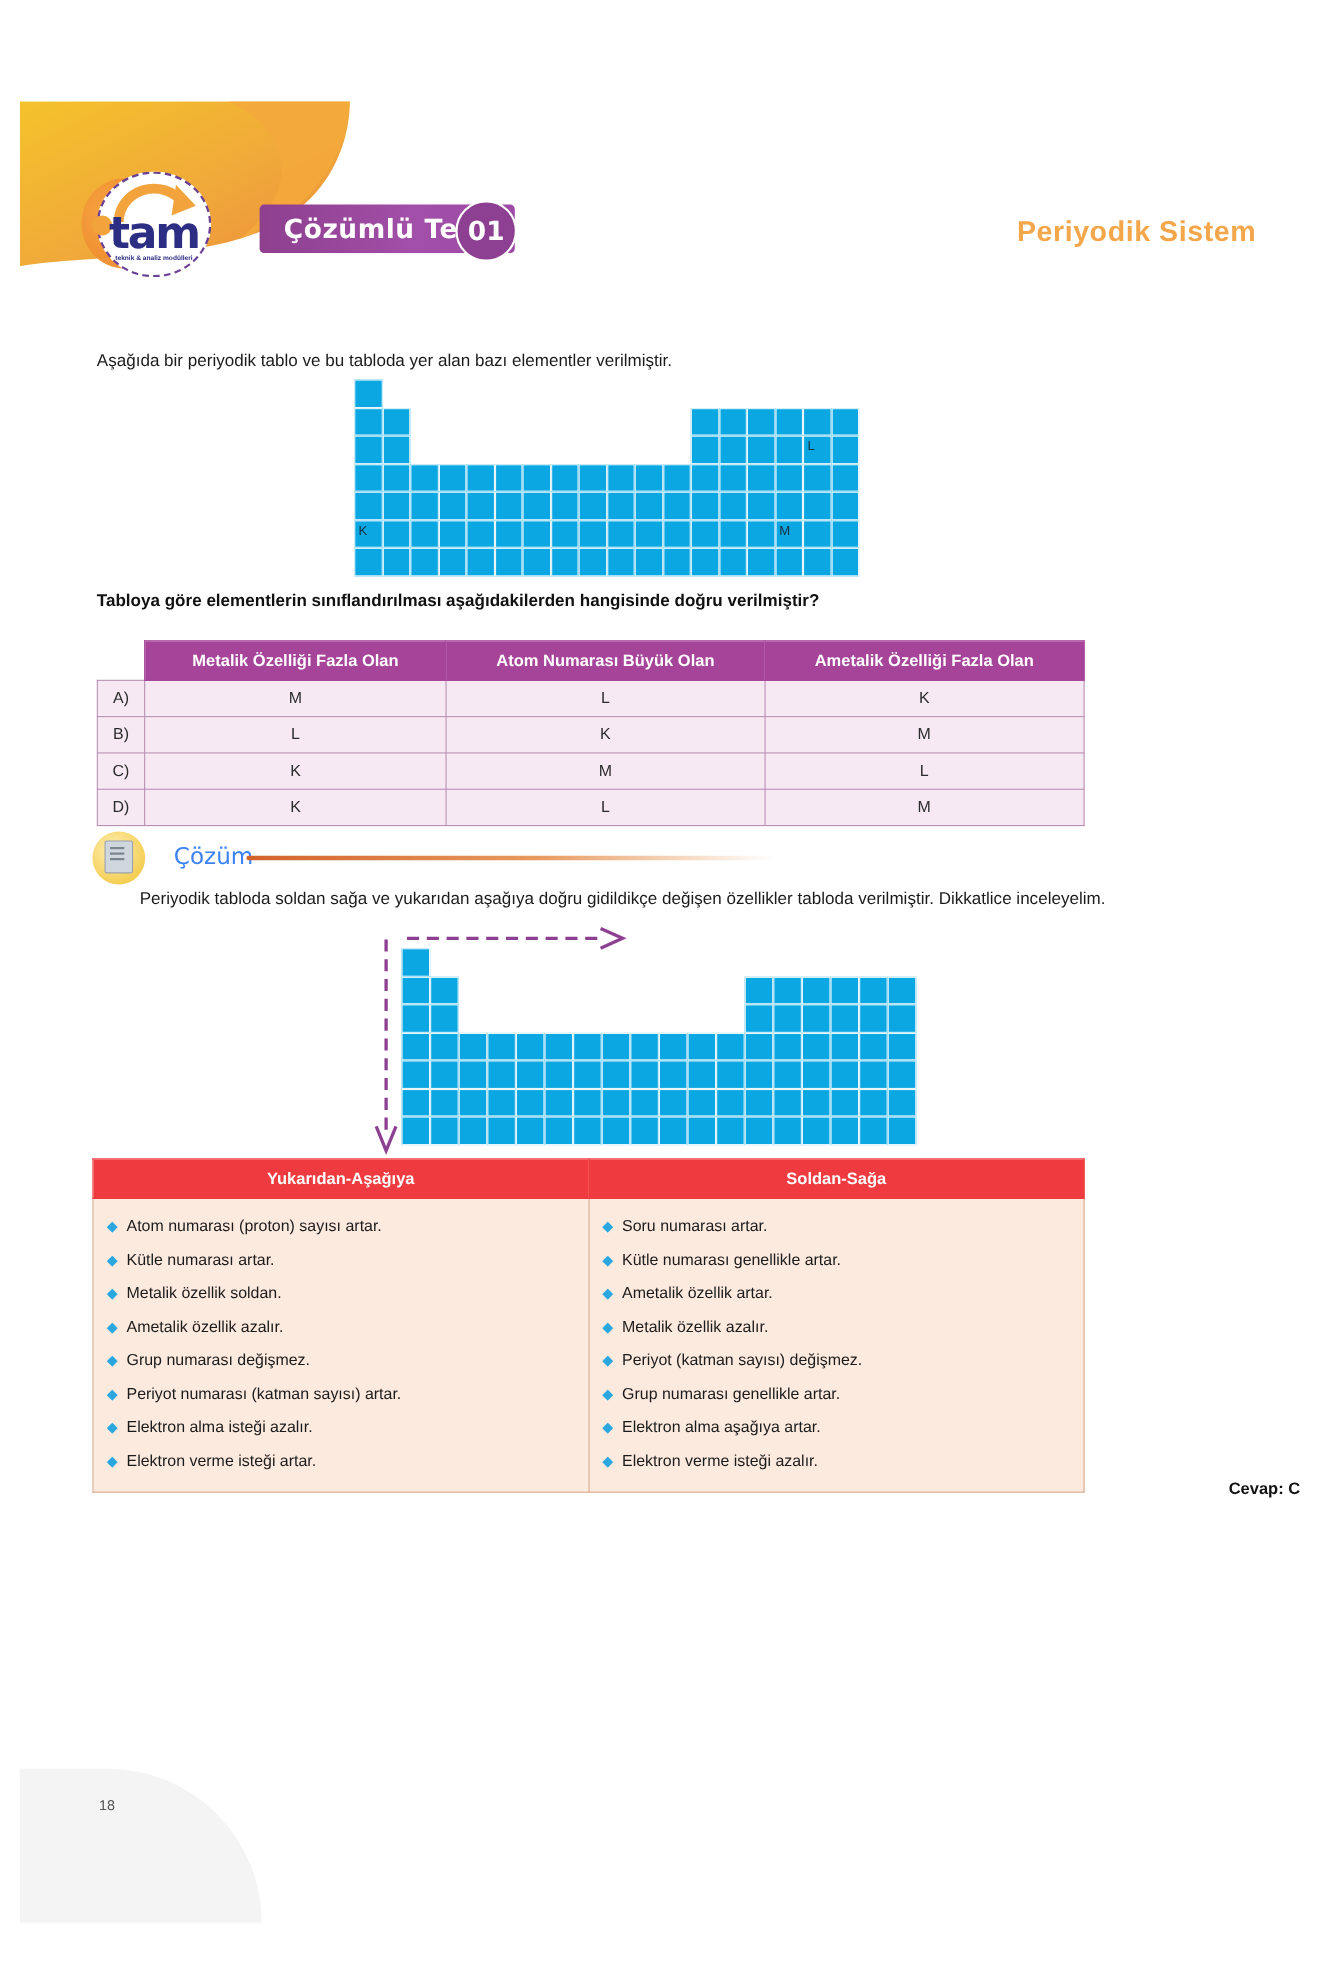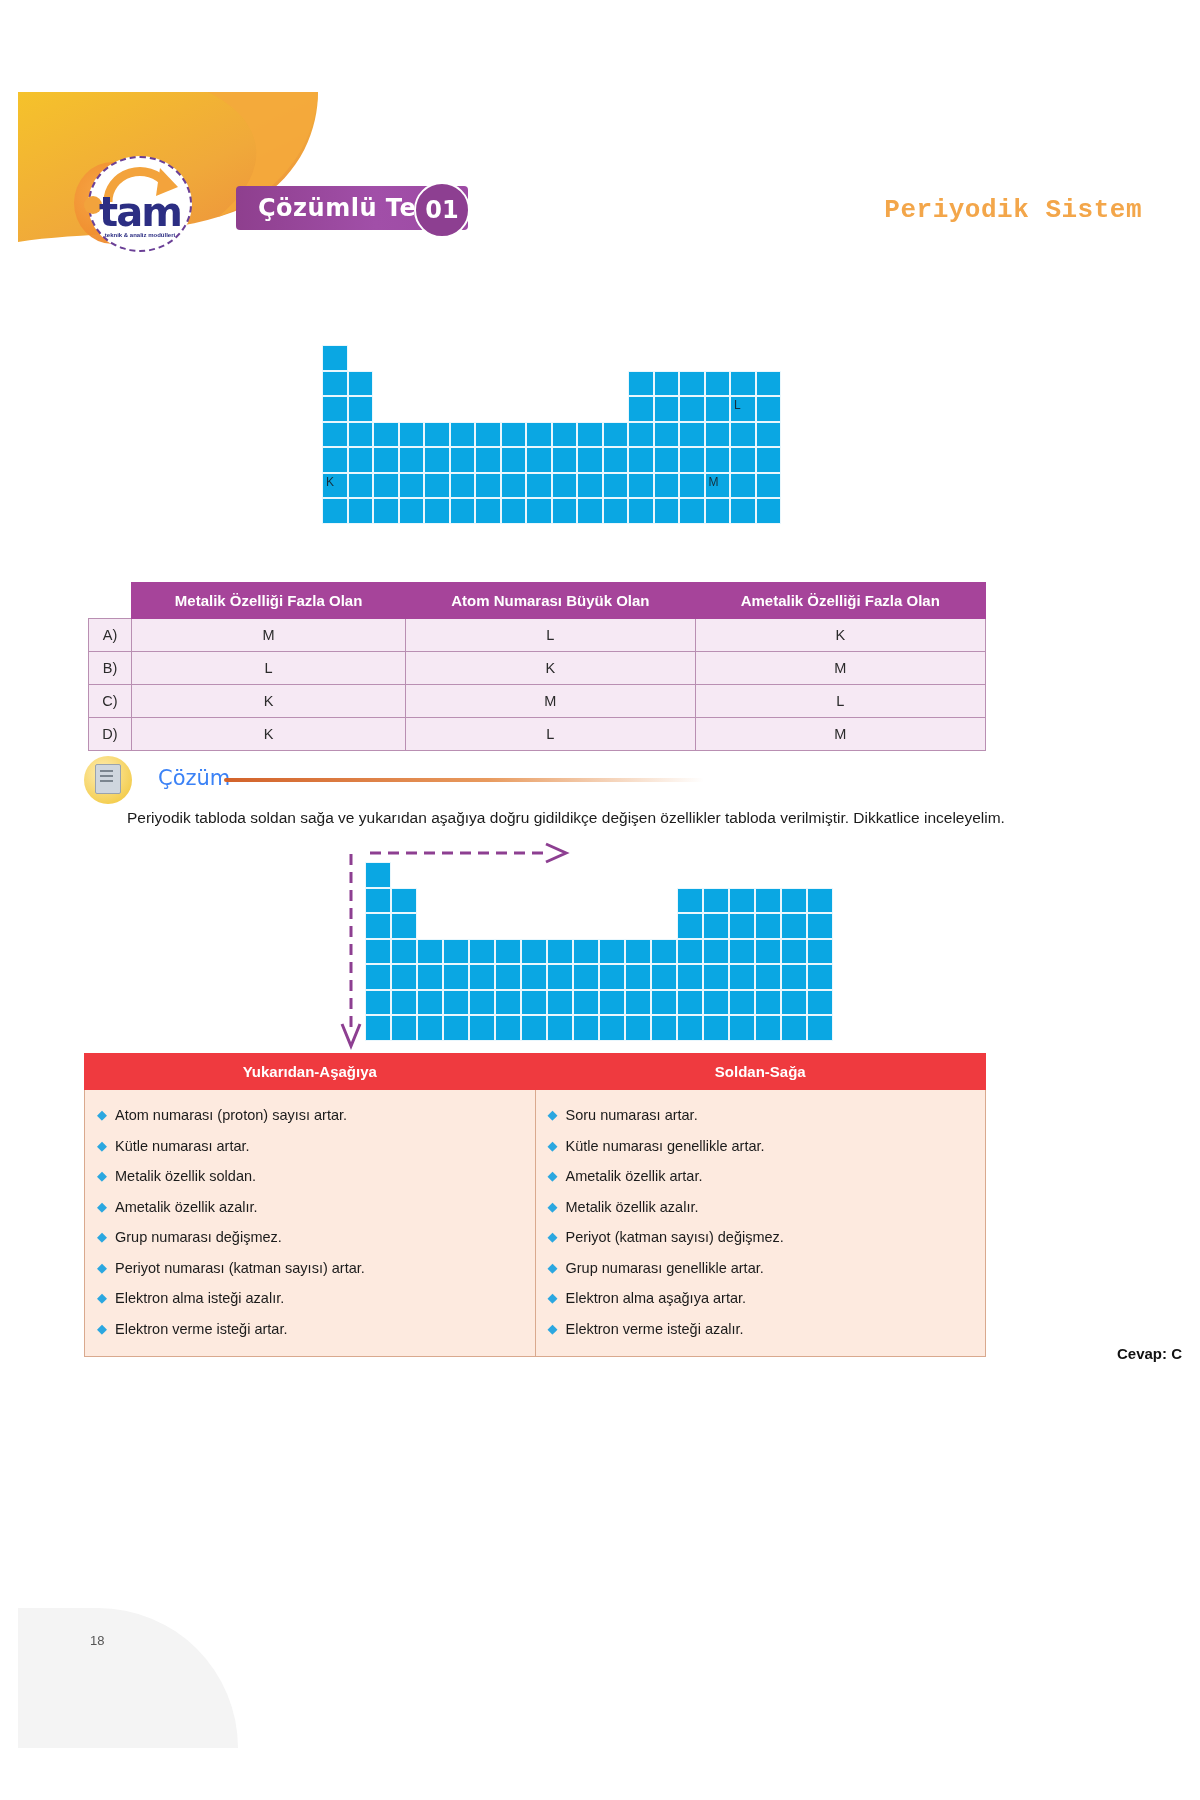--- a/index.html
+++ b/index.html
@@ -71,21 +71,21 @@
   }
   .test-banner .tnum{
     position:absolute;right:-2px;top:-4px;width:52px;height:52px;border-radius:50%;
     background:#8d3f91;border:2px solid #fff;
     display:flex;align-items:center;justify-content:center;
     color:#fff;font-family:"DejaVu Sans", sans-serif;font-weight:700;font-size:24px;
   }
   
   .topic{
     position:absolute;right:58px;top:195px;
-    color:#f3a64a;font-family:Liberation Mono, monospace;
+    color:#f3a64a;font-family:Liberation Sans, sans-serif;
     font-weight:700;font-size:26px;letter-spacing:.5px;
   }
   
   .qhead{
     position:absolute;left:88px;top:270px;width:700px;height:42px;
   }
   .qhead .bubble{
     position:absolute;left:0;top:-2px;width:46px;height:44px;border-radius:50%;
     background:radial-gradient(circle at 40% 35%,#ffe9a8,#f6d046 75%);
   }
@@ -245,20 +245,21 @@
   </div>
 
   <div class="test-banner">
     <div class="tlabel">Çözümlü Test</div>
     <div class="tnum">01</div>
   </div>
 
   <div class="topic">Periyodik Sistem</div>
 
 
+  <div class="qtext">Aşağıda bir periyodik tablo ve bu tabloda yer alan bazı elementler verilmiştir.</div>
 
   <div class="ptable" id="ptable1" style="left:322px;top:345px;width:460px;height:180px;">
       <div class="pcell" style="left: 0px; top: 0px; width: 25.5px; height: 25.5px;"></div>
       <div class="pcell" style="left: 0px; top: 25.5px; width: 25.5px; height: 25.5px;"></div>
       <div class="pcell" style="left: 25.5px; top: 25.5px; width: 25.5px; height: 25.5px;"></div>
       <div class="pcell" style="left: 306px; top: 25.5px; width: 25.5px; height: 25.5px;"></div>
       <div class="pcell" style="left: 331.5px; top: 25.5px; width: 25.5px; height: 25.5px;"></div>
       <div class="pcell" style="left: 357px; top: 25.5px; width: 25.5px; height: 25.5px;"></div>
       <div class="pcell" style="left: 382.5px; top: 25.5px; width: 25.5px; height: 25.5px;"></div>
       <div class="pcell" style="left: 408px; top: 25.5px; width: 25.5px; height: 25.5px;"></div>
@@ -344,20 +345,21 @@
       <div class="pcell" style="left: 255px; top: 153px; width: 25.5px; height: 25.5px;"></div>
       <div class="pcell" style="left: 280.5px; top: 153px; width: 25.5px; height: 25.5px;"></div>
       <div class="pcell" style="left: 306px; top: 153px; width: 25.5px; height: 25.5px;"></div>
       <div class="pcell" style="left: 331.5px; top: 153px; width: 25.5px; height: 25.5px;"></div>
       <div class="pcell" style="left: 357px; top: 153px; width: 25.5px; height: 25.5px;"></div>
       <div class="pcell" style="left: 382.5px; top: 153px; width: 25.5px; height: 25.5px;"></div>
       <div class="pcell" style="left: 408px; top: 153px; width: 25.5px; height: 25.5px;"></div>
       <div class="pcell" style="left: 433.5px; top: 153px; width: 25.5px; height: 25.5px;"></div>
     </div>
 
+  <div class="qbold">Tabloya göre elementlerin sınıflandırılması aşağıdakilerden hangisinde doğru verilmiştir?</div>
 
   <table class="atable">
     <thead>
       <tr>
         <th class="blank"></th>
         <th>Metalik Özelliği Fazla Olan</th>
         <th>Atom Numarası Büyük Olan</th>
         <th>Ametalik Özelliği Fazla Olan</th>
       </tr>
     </thead>

